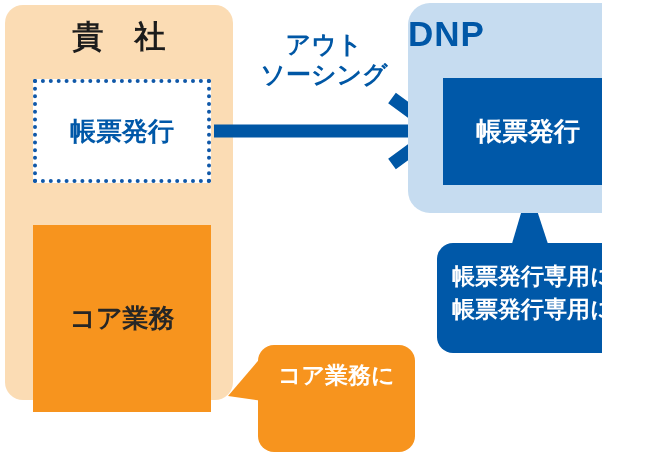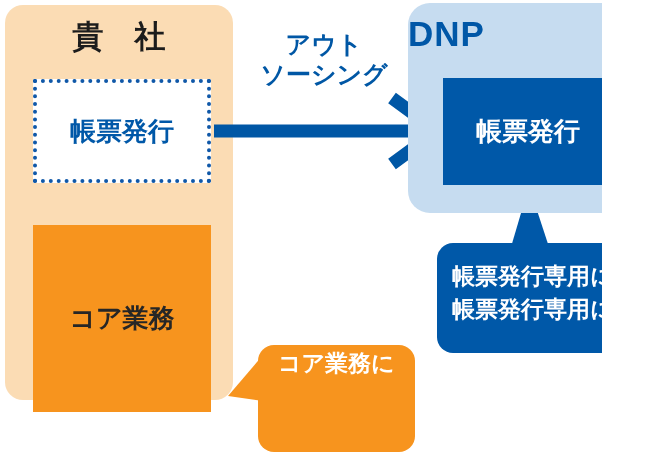--- a/index.html
+++ b/index.html
@@ -84,21 +84,21 @@
   }
   .callout-env {
     left: 437px; top: 243px; width: 210px; height: 110px;
     background: #0058A8;
     padding: 17px 0 0 15px;
     line-height: 33px;
   }
   .callout-core {
     left: 258px; top: 345px; width: 157px; height: 107px;
     background: #F7941E;
-    padding: 0 0 0 20px;
+    padding: 12px 0 0 20px;
     line-height: 37px;
   }
   .callout div { white-space: nowrap; }
 </style>
 </head>
 <body>
 
 <div id="canvas">
 
   <div class="abs panel-left"></div>

